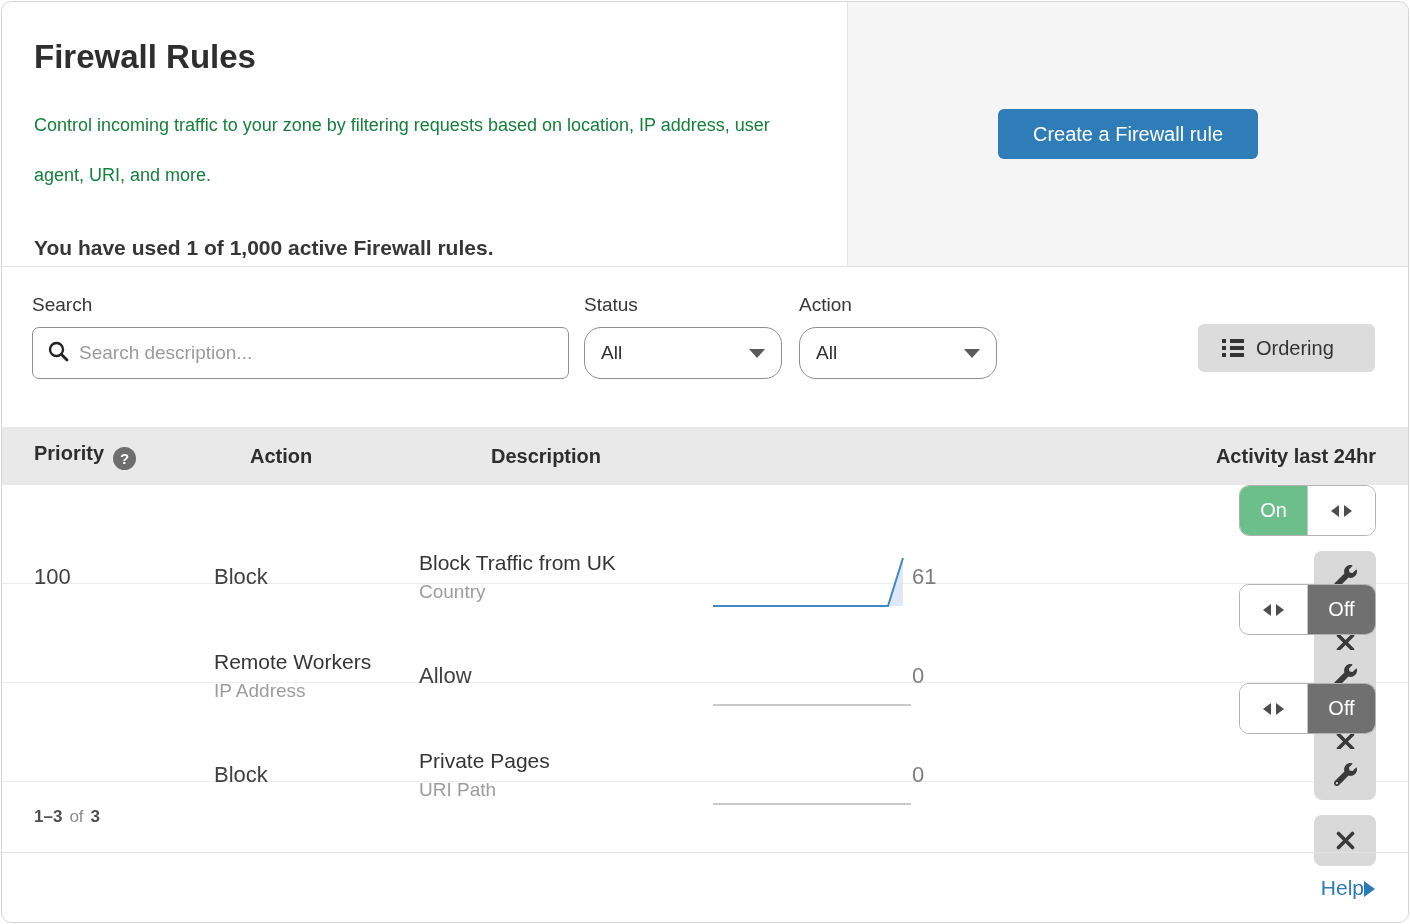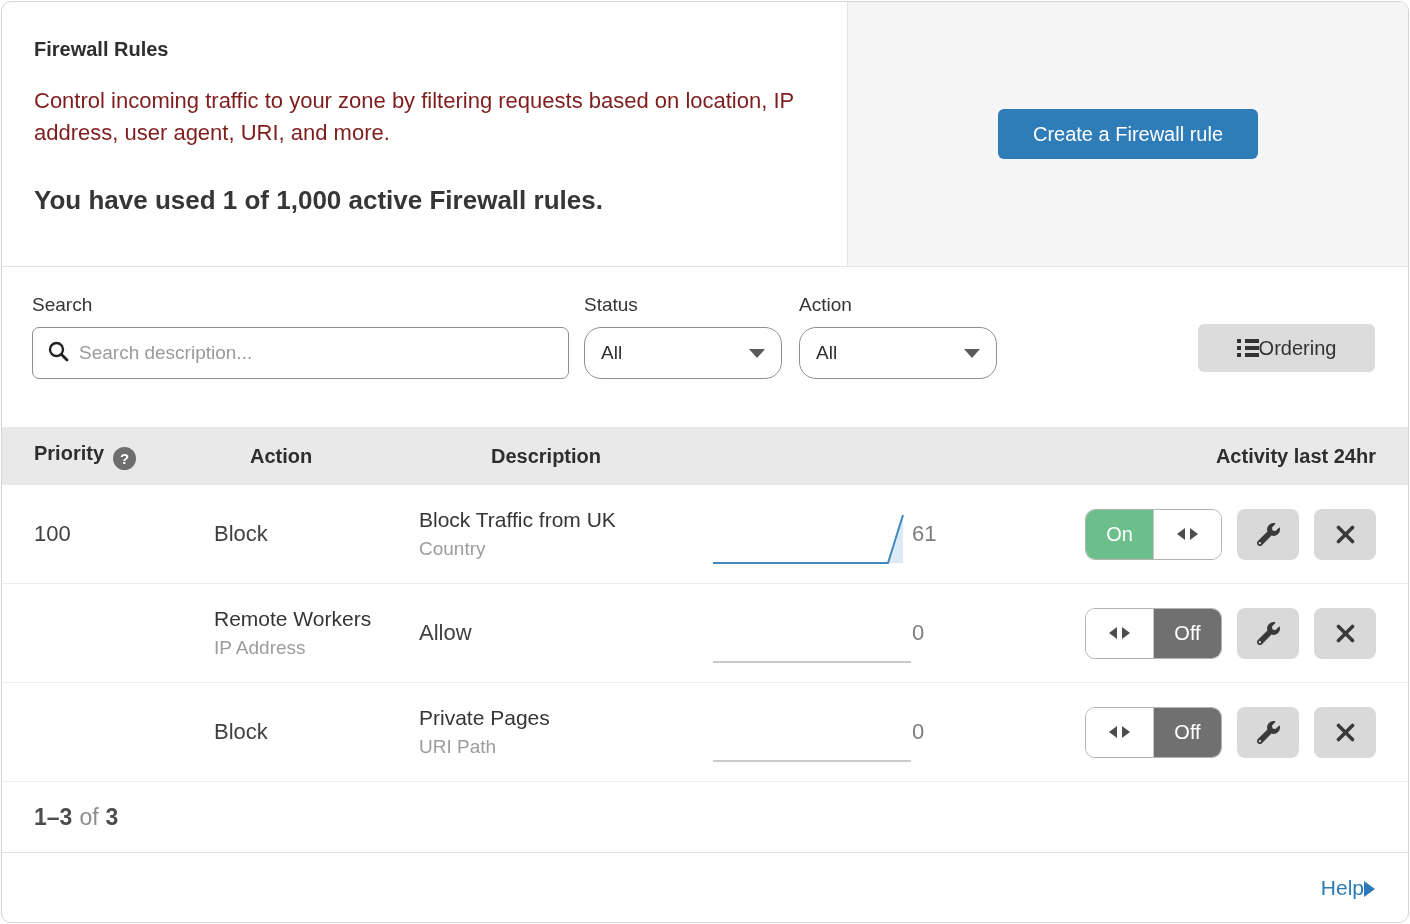--- a/index.html
+++ b/index.html
@@ -12,23 +12,23 @@
   .card {
     width: 1408px; height: 922px; margin: 1px;
     border: 1px solid #d5d5d5; border-radius: 10px;
     background: #fff; overflow: hidden;
     display: flex; flex-direction: column;
   }
 
   
   .hdr { display: flex; height: 265px; border-bottom: 1px solid #e3e3e3; }
   .hdr-left { width: 845px; padding: 36px 32px 0 32px; }
-  .hdr-title { font-size: 20px; font-weight: bold; color: #2e2e2e; margin-bottom: 24px; }
-  .hdr-desc { font-size: 22px; color: #7f1d1d; line-height: 32px; max-width: 775px; margin-bottom: 36px; }
-  .hdr-usage { font-size: 26px; font-weight: bold; color: #363636; }
+  .hdr-title { font-size: 33px; font-weight: bold; color: #2e2e2e; margin-bottom: 24px; }
+  .hdr-desc { font-size: 18px; color: #15803d; line-height: 50px; max-width: 775px; margin-bottom: 36px; }
+  .hdr-usage { font-size: 21px; font-weight: bold; color: #363636; }
   .hdr-right {
     flex: 1; background: #f5f5f5; border-left: 1px solid #e3e3e3;
     display: flex; align-items: center; justify-content: center;
   }
   .btn-primary {
     background: #2e7cb8; color: #fff; font-size: 20px;
     border: none; border-radius: 6px; padding: 14px 12px;
     min-width: 260px; height: 50px; cursor: pointer;
     font-family: "Liberation Sans", sans-serif;
   }
@@ -49,21 +49,21 @@
   .select {
     width: 198px; height: 52px; border: 1px solid #8f8f8f; border-radius: 17px;
     display: flex; align-items: center; justify-content: space-between;
     padding: 0 16px; font-size: 19px; color: #2e2e2e; background: #fff; cursor: pointer;
   }
   .caret { width: 0; height: 0; border-left: 8px solid transparent; border-right: 8px solid transparent; border-top: 9px solid #5a5a5a; }
   .gap15 { width: 15px; } .gap17 { width: 17px; }
   .btn-ordering {
     margin-left: auto; margin-top: 30px; height: 48px; min-width: 177px;
     background: #dcdcdc; border: none; border-radius: 6px; cursor: pointer;
-    display: flex; align-items: center; justify-content: center; 
+    display: flex; align-items: center; gap: 12px;
     font-size: 20px; color: #333; padding: 0 24px;
     font-family: "Liberation Sans", sans-serif;
   }
   .list-icon { display: flex; flex-direction: column; gap: 3px; }
   .list-icon .li-row { display: flex; align-items: center; gap: 4px; }
   .list-icon .li-dot { width: 4px; height: 4px; background: #333; }
   .list-icon .li-bar { width: 14px; height: 4px; background: #333; }
 
   
   .grid-cols {
@@ -80,21 +80,21 @@
     display: inline-flex; width: 23px; height: 23px; border-radius: 50%;
     background: #6e6e6e; color: #fff; font-size: 15px; font-weight: bold;
     align-items: center; justify-content: center; margin-left: 9px;
     vertical-align: -4px; cursor: pointer;
   }
   .row { height: 99px; align-items: center; border-bottom: 1px solid #ededed; font-size: 22px; color: #414141; }
   .desc-title { font-size: 21px; color: #353535; margin-bottom: 6px; }
   .desc-sub { font-size: 19px; color: #9c9c9c; }
   .spark { padding-top: 14px; }
   .count { font-size: 22px; color: #7d7d7d; }
-  .controls { display: flex; align-items: center; justify-content: flex-end; gap: 15px; }
+  .controls { display: flex; align-items: flex-end; justify-content: flex-end; gap: 15px; flex-direction: column; }
 
   
   .toggle {
     width: 137px; height: 51px; border: 1px solid #b3b3b3; border-radius: 10px;
     display: flex; overflow: hidden; background: #fff; cursor: pointer;
   }
   .t-seg { flex: 1; display: flex; align-items: center; justify-content: center; font-size: 20px; }
   .t-on  { background: #6cbf8a; color: #fff; }
   .t-off { background: #707070; color: #fff; }
   .t-handle { background: #fff; gap: 5px; }
@@ -102,21 +102,21 @@
   .t-handle.left  { border-right: 1px solid #c6c6c6; }
   .tri-l { width:0; height:0; border-top:6px solid transparent; border-bottom:6px solid transparent; border-right:8px solid #4d4d4d; }
   .tri-r { width:0; height:0; border-top:6px solid transparent; border-bottom:6px solid transparent; border-left:8px solid #4d4d4d; }
 
   .icon-btn {
     width: 62px; height: 51px; border: none; border-radius: 8px; background: #d9d9d9;
     display: flex; align-items: center; justify-content: center; cursor: pointer;
   }
 
   
-  .pagination { height: 70px; display: flex; align-items: center; padding: 0 32px; font-size: 23px; }
+  .pagination { height: 70px; display: flex; align-items: center; padding: 0 32px; font-size: 17px; }
   .pg-bold { font-weight: bold; color: #4d4d4d; }
   .pg-of { color: #8c8c8c; margin: 0 7px; }
   .helpbar { height: 70px; border-top: 1px solid #e3e3e3; display: flex; align-items: center; justify-content: flex-end; padding: 0 33px; }
   .help-link { color: #2b7bb9; font-size: 21px; text-decoration: none; display: flex; align-items: center; cursor: pointer; }
   .help-arrow { width:0; height:0; border-top:8px solid transparent; border-bottom:8px solid transparent; border-left:11px solid #2b7bb9; margin-top: 2px; }
 </style>
 </head>
 <body>
 
 <div class="card">

